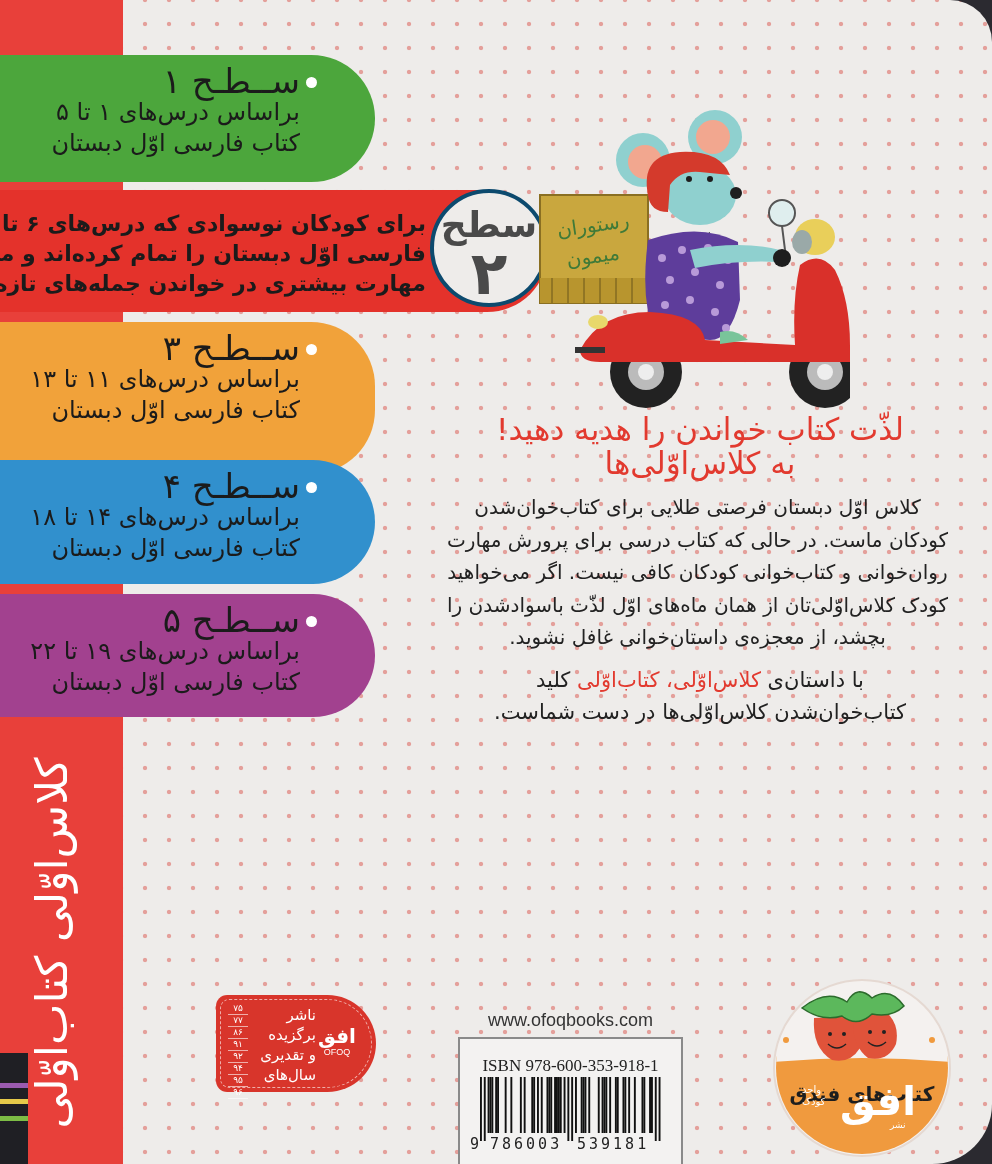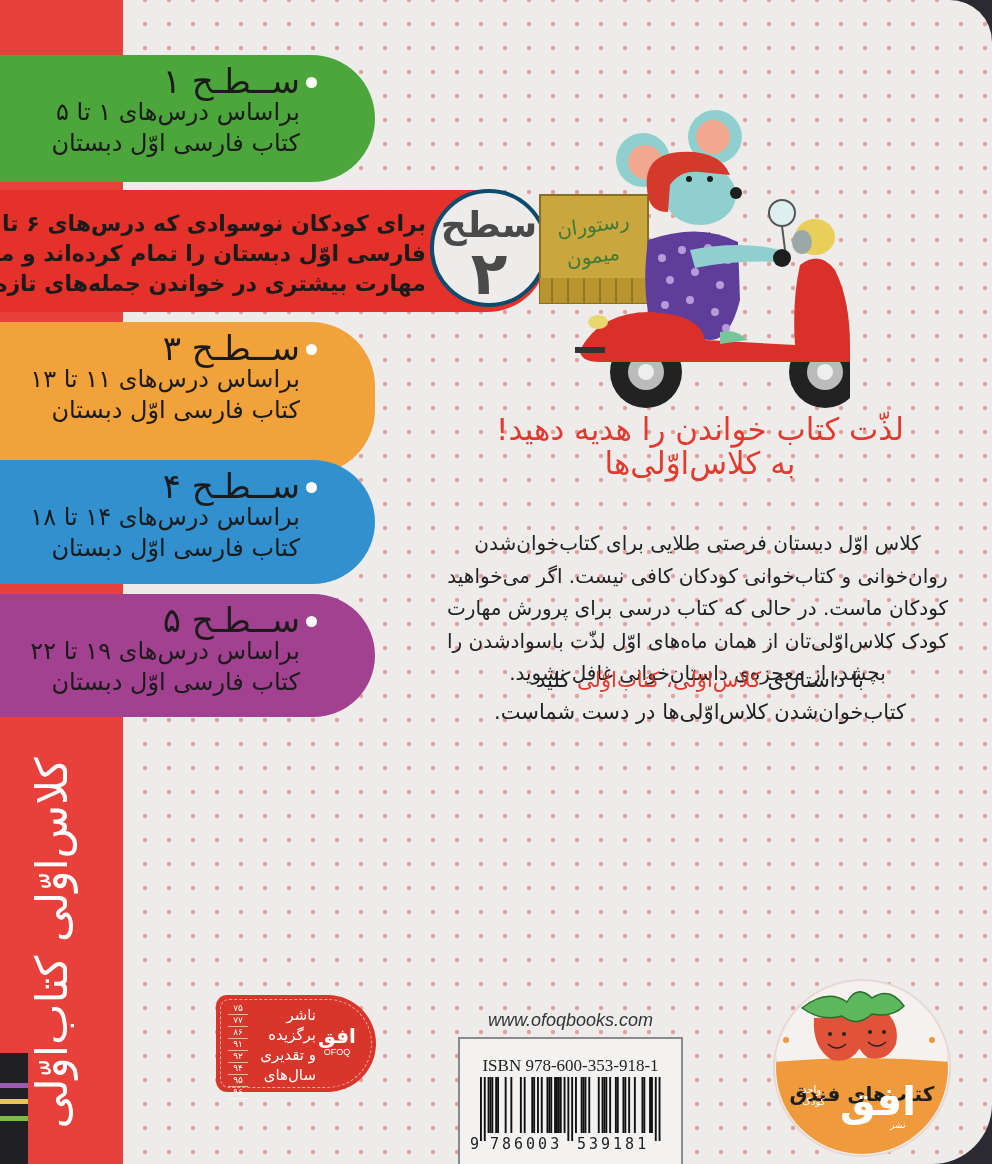--- a/index.html
+++ b/index.html
@@ -16,24 +16,24 @@
   .tab{position:absolute;left:0;border-radius:0 64px 64px 0;}
   .tab-dot{position:absolute;left:306px;top:22px;width:11px;height:11px;border-radius:50%;background:#fff;}
   .tab-text{position:absolute;right:75px;top:11px;direction:rtl;text-align:right;font-size:24px;line-height:31px;color:#1b1b1b;white-space:nowrap;}
   .tab-title{font-size:34px;}
   .t2-text{position:absolute;right:122px;top:19px;direction:rtl;text-align:right;font-size:22px;font-weight:bold;line-height:30px;color:#1b1b1b;white-space:nowrap;}
   .t2-circle{position:absolute;left:430px;top:-1px;width:110px;height:110px;border-radius:50%;background:#eeecea;border:4px solid #0c4a6e;text-align:center;color:#4a4a4a;}
   .t2-word{display:block;font-size:36px;line-height:40px;margin-top:12px;font-weight:bold;}
   .t2-num{display:block;font-size:60px;line-height:56px;font-weight:bold;}
   .illus{position:absolute;left:530px;top:100px;width:320px;height:310px;}
   .heading{position:absolute;left:440px;top:412px;width:520px;text-align:center;direction:rtl;color:#e23a2f;font-size:31px;line-height:34px;white-space:nowrap;}
-  .para{position:absolute;left:410px;top:491px;width:575px;text-align:center;direction:rtl;color:#222;font-size:20px;line-height:32.5px;white-space:nowrap;margin-top:36px;}
+  .para{position:absolute;left:410px;top:491px;width:575px;text-align:center;direction:rtl;color:#222;font-size:20px;line-height:32.5px;white-space:nowrap;}
   .para2{position:absolute;left:430px;top:664px;width:540px;text-align:center;direction:rtl;color:#222;font-size:21px;line-height:32px;white-space:nowrap;}
   .hl{color:#e23a2f;}
-  .website{position:absolute;left:458px;top:1010px;width:225px;text-align:center;font-family:"Liberation Sans",sans-serif;font-size:18px;color:#333;font-style:italic;}
+  .website{position:absolute;left:458px;top:1010px;width:225px;text-align:center;font-family:"Liberation Sans",sans-serif;font-size:18px;color:#333;}
   .isbn-box{position:absolute;left:458px;top:1037px;width:221px;height:135px;border:2px solid #8a8a8a;background:#f3f2f1;}
   .isbn-text{position:absolute;left:0;top:17px;width:221px;text-align:center;font-family:"Liberation Serif",serif;font-size:17px;color:#222;}
   .barcode{position:absolute;left:20px;top:38px;}
   .bc-digit{position:absolute;top:96px;font-family:"DejaVu Sans Mono",monospace;font-size:15px;color:#222;letter-spacing:3px;}
   .badge{position:absolute;left:216px;top:995px;width:160px;height:97px;background:#d8352b;border-radius:12px 52px 52px 12px;}
   .badge-inner{position:absolute;left:4px;top:4px;right:4px;bottom:4px;border:1px dashed rgba(255,255,255,0.6);border-radius:10px 48px 48px 10px;}
   .badge-years{position:absolute;left:12px;top:8px;width:20px;color:#fff;font-size:9px;line-height:11px;text-align:center;}
   .badge-years span{display:block;border-bottom:1px solid rgba(255,255,255,0.6);}
   .badge-text{position:absolute;left:34px;top:10px;width:66px;direction:rtl;text-align:right;color:#fff;font-size:15px;line-height:20px;white-space:nowrap;}
   .badge-logo{position:absolute;left:102px;top:30px;width:38px;text-align:center;color:#fff;}
@@ -174,22 +174,22 @@
     <path d="M190 232 Q205 228 218 240 L190 244 Z" fill="#79c49a"></path>
   </svg>
 
   <div class="heading">
     <div>لذّت کتاب خواندن را هدیه دهید!</div>
     <div>به کلاس‌اوّلی‌ها</div>
   </div>
 
   <div class="para">
     <div>کلاس اوّل دبستان فرصتی طلایی برای کتاب‌خوان‌شدن</div>
+    <div>کودکان ماست. در حالی که کتاب درسی برای پرورش مهارت</div>
     <div>روان‌خوانی و کتاب‌خوانی کودکان کافی نیست. اگر می‌خواهید</div>
-    <div>کودکان ماست. در حالی که کتاب درسی برای پرورش مهارت</div>
     <div>کودک کلاس‌اوّلی‌تان از همان ماه‌های اوّل لذّت باسوادشدن را</div>
     <div>بچشد، از معجزه‌ی داستان‌خوانی غافل نشوید.</div>
   </div>
 
   <div class="para2">
     <div><span>با داستان‌ی </span><span class="hl">کلاس‌اوّلی، کتاب‌اوّلی</span><span> کلید</span></div>
     <div>کتاب‌خوان‌شدن کلاس‌اوّلی‌ها در دست شماست.</div>
   </div>
 
   <div class="badge">

